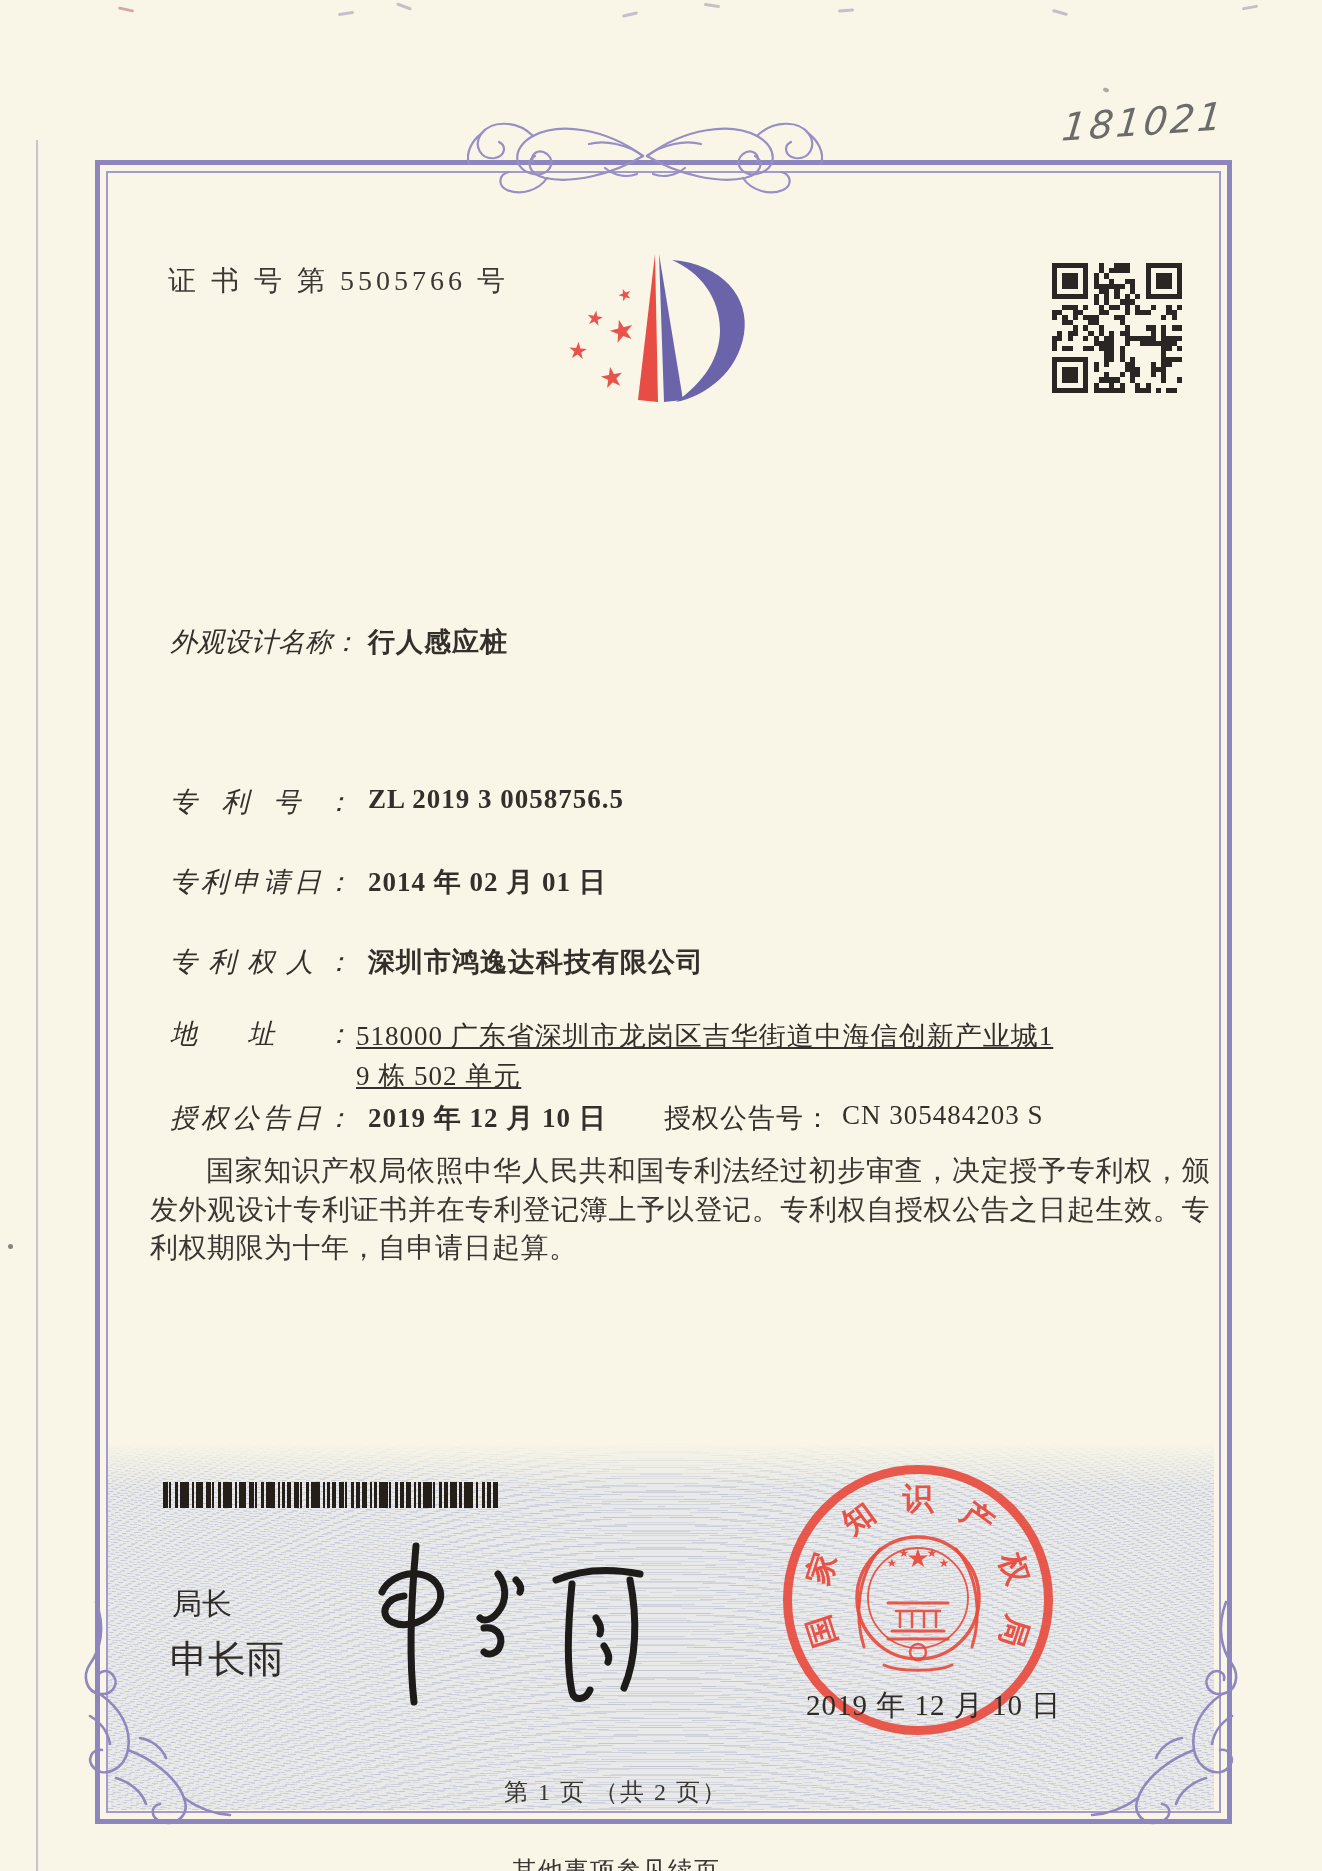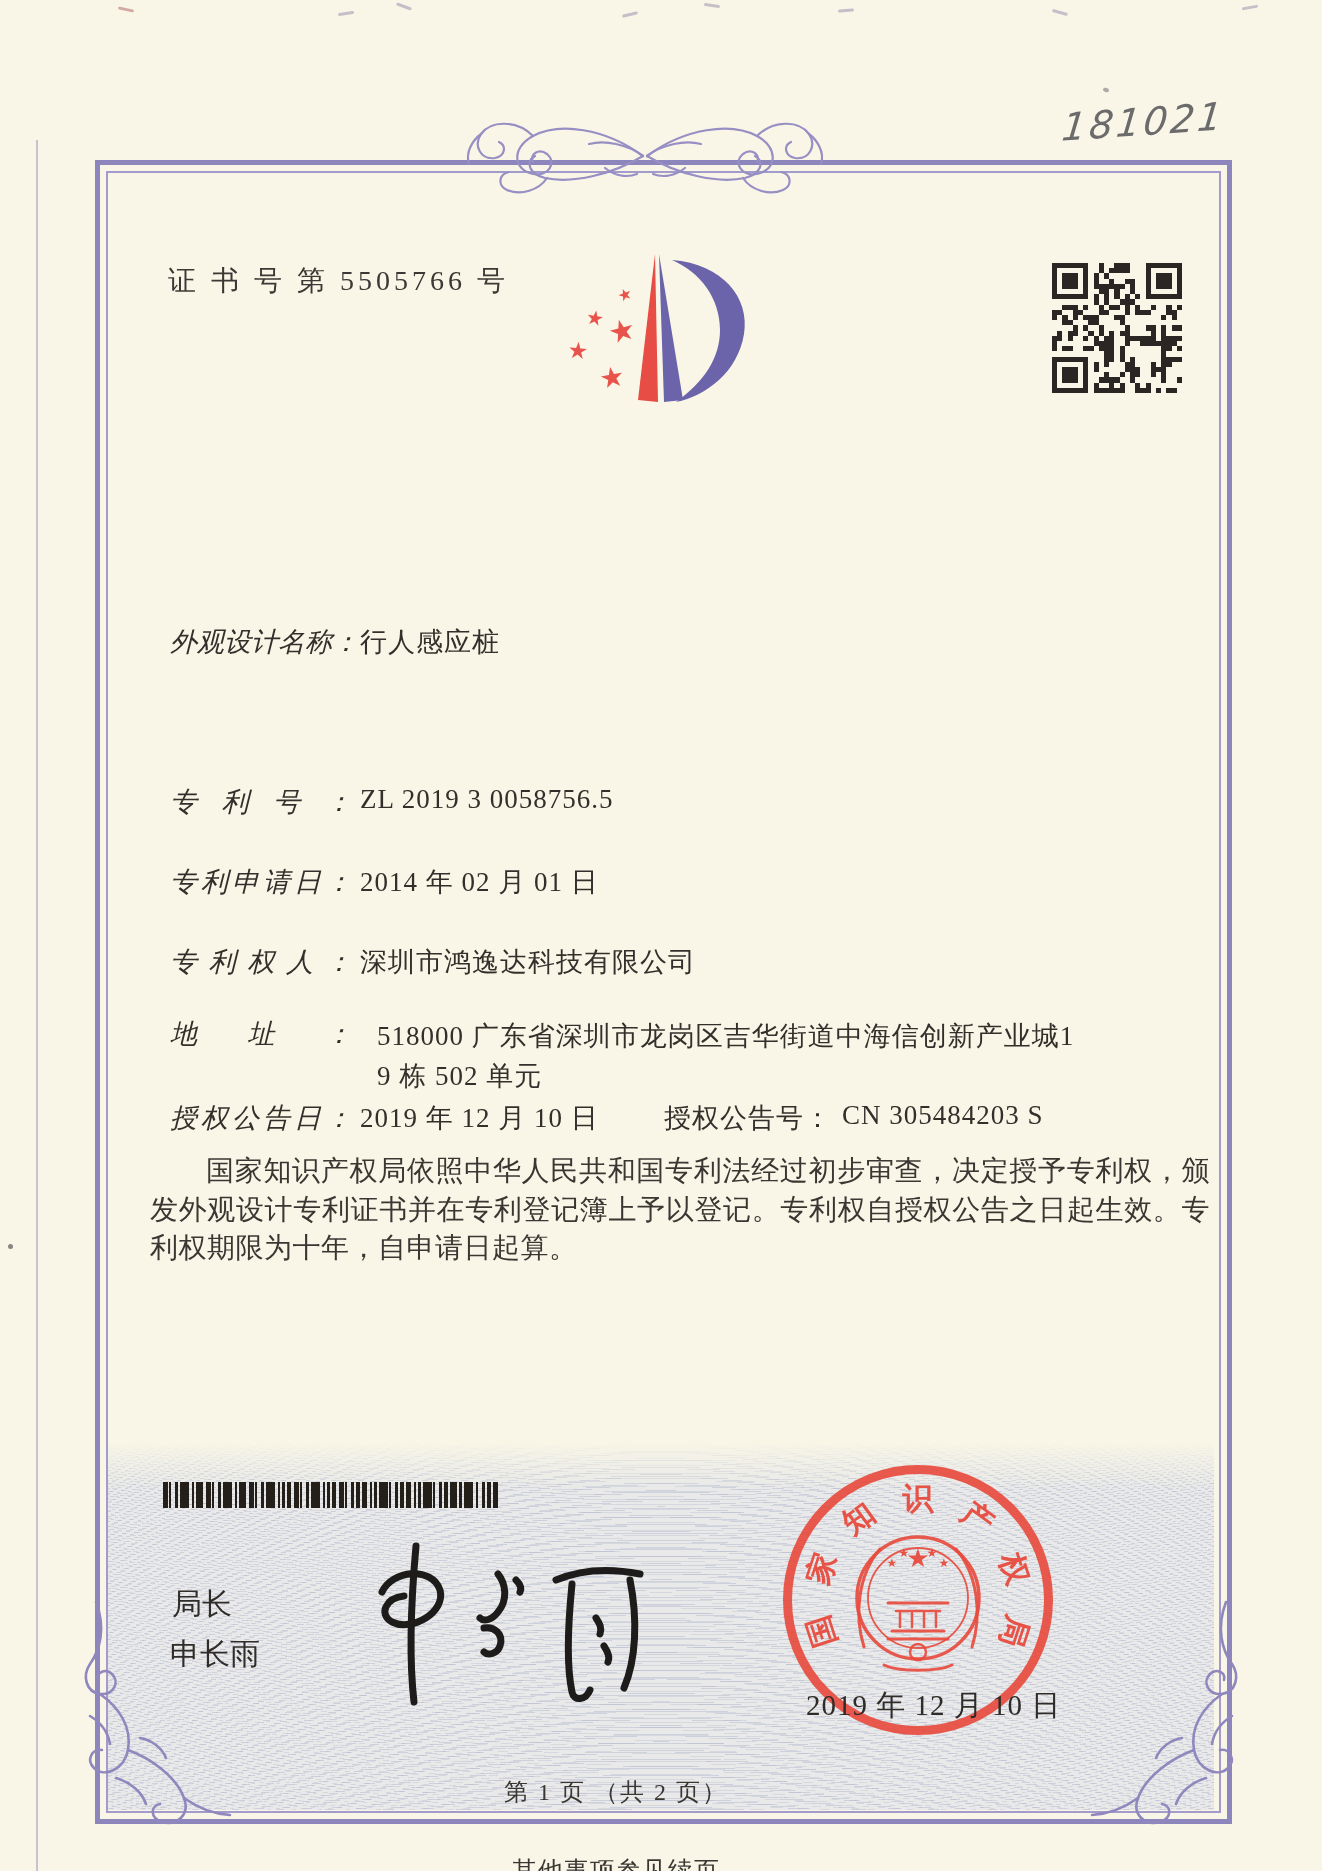--- a/index.html
+++ b/index.html
@@ -47,35 +47,35 @@
   .logo{left:550px;top:246px;width:222px;height:170px;z-index:3;}
   .logo .star{position:absolute;color:#e8544b;line-height:1;transform:translate(-50%,-50%);
               font-family:"DejaVu Sans",sans-serif;}
 
   .title{left:0;top:452px;width:1240px;text-align:center;font-size:64px;font-weight:bold;
          letter-spacing:6px;color:#2a2824;z-index:3;}
 
   
   .row{position:absolute;left:170px;font-size:27px;white-space:nowrap;color:#33302c;z-index:3;}
   .row .lbl{display:inline-block;width:182px;text-align:justify;text-align-last:justify;vertical-align:top;font-style:italic;}
-  .row .val{display:inline-block;margin-left:8px;letter-spacing:1px;}
-  .row .val-block{display:inline-block;margin-left:25px;letter-spacing:1px;line-height:40px;vertical-align:top;}
+  .row .val{display:inline-block;margin-left:16px;letter-spacing:1px;font-weight:bold;}
+  .row .val-block{display:inline-block;margin-left:4px;letter-spacing:1px;line-height:40px;vertical-align:top;text-decoration:underline;}
   .row .lbl2{position:absolute;left:494px;letter-spacing:1px;}
   .row .val2{position:absolute;left:672px;letter-spacing:1px;}
 
   .body-text{left:150px;top:1152px;width:1060px;font-size:28px;line-height:38.5px;
              text-align:justify;color:#3a3733;letter-spacing:.5px;z-index:3;}
   .body-text p{margin:0;text-indent:2em;}
 
   
   .barcode{left:163px;top:1482px;width:336px;height:26px;z-index:3;}
   .barcode span{position:absolute;top:0;bottom:0;background:#241f19;}
 
   .juzhang{left:172px;top:1584px;font-size:30px;z-index:3;color:#2f2c29;}
-  .shenchangyu{left:170px;top:1634px;font-size:30px;z-index:3;color:#2f2c29;}
+  .shenchangyu{left:170px;top:1634px;font-size:38px;z-index:3;color:#2f2c29;}
 
   .signature{left:348px;top:1540px;width:310px;height:170px;z-index:4;}
 
   
   .seal{left:783px;top:1465px;width:270px;height:270px;z-index:3;}
   .seal-ring{position:absolute;inset:0;border-radius:50%;border:9px solid rgba(231,75,62,.92);}
   .seal-char{position:absolute;left:50%;top:50%;font-size:31px;font-weight:bold;
              color:rgba(231,75,62,.95);}
   .seal-emblem{position:absolute;left:69px;top:54px;}
   .seal-date{left:806px;top:1686px;font-size:29px;letter-spacing:1px;color:#2f2b28;z-index:4;white-space:nowrap;}

